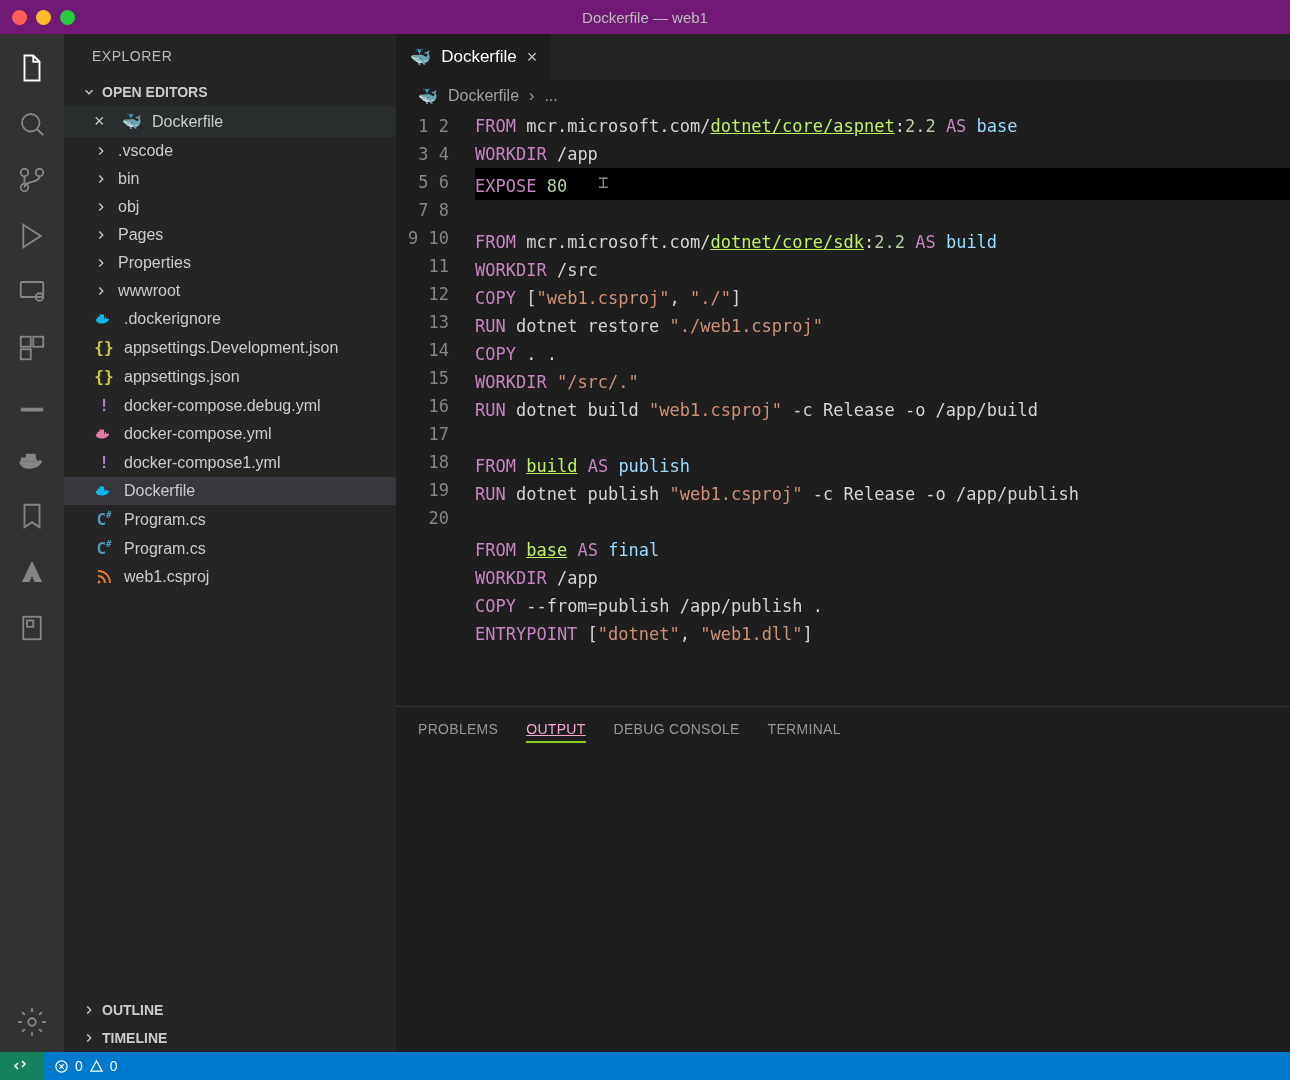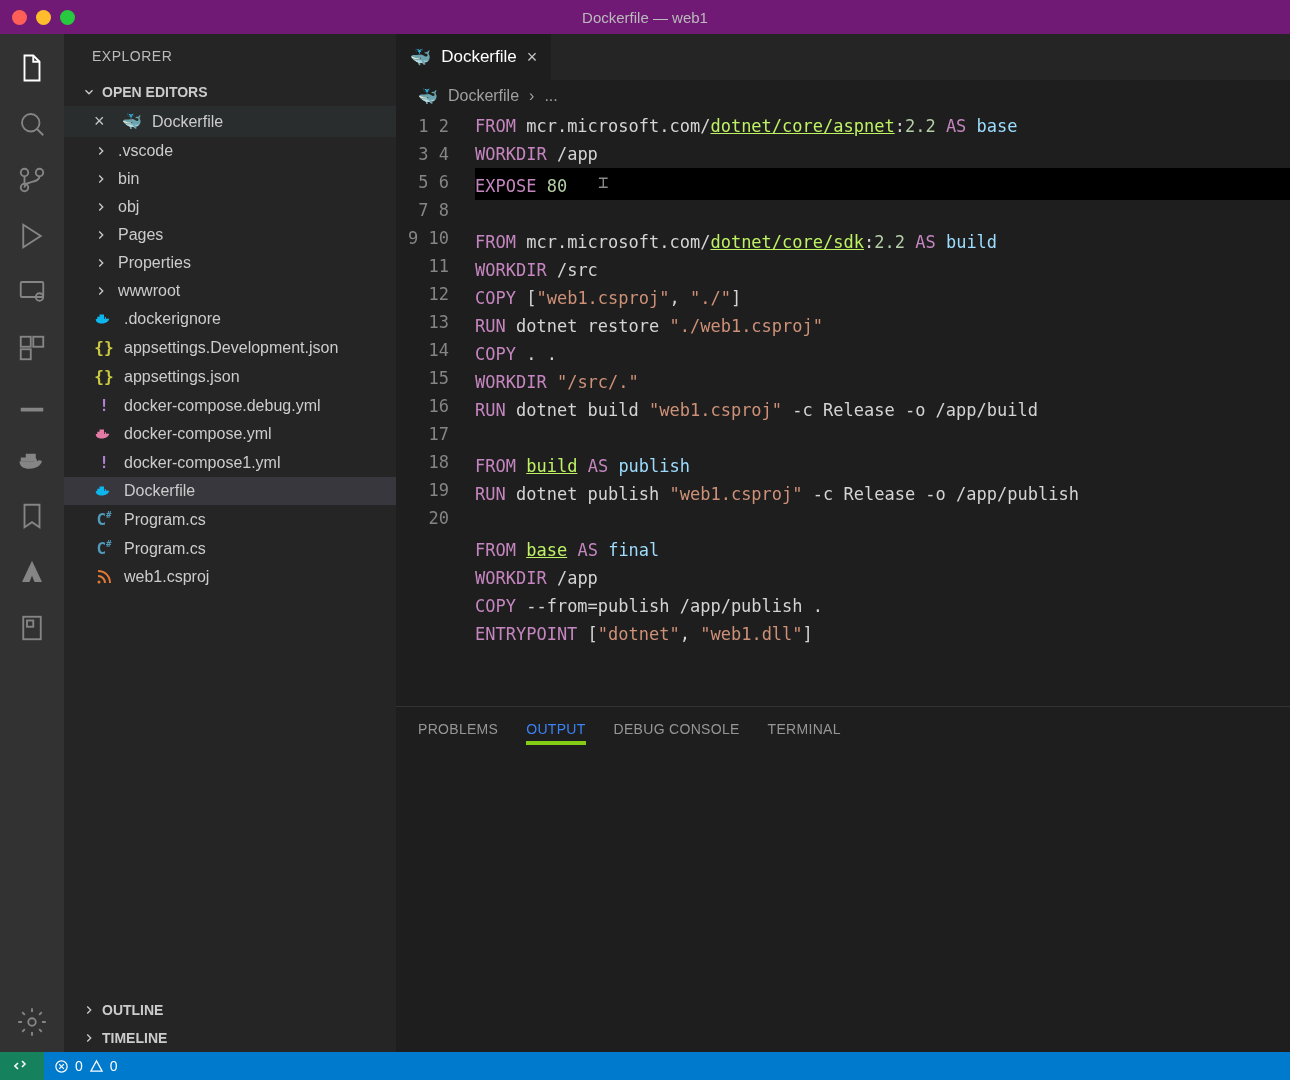--- a/index.html
+++ b/index.html
@@ -38,21 +38,21 @@
 .s{color:#ce9178;}
 .id{color:#9cdcfe;}
 .link{color:#bef264;text-decoration:underline;}
 .n{color:#b5cea8;}
 .op{color:#d4d4d4;text-align:right;}
 .hl-line{background:#000000;display:inline-block;width:100%;}
 .cursor-img{display:inline-block;vertical-align:text-bottom;}
 .panel{height:346px;border-top:1px solid #333;background:#1e1e1e;}
 .panel-tabs{display:flex;gap:28px;padding:14px 22px;font-size:14px;color:#969696;letter-spacing:0.3px;}
 .panel-tab{cursor:pointer;padding-bottom:4px;text-align:center;}
-.panel-tab.active{color:#3b82f6;border-bottom:4px solid #84cc16;}
+.panel-tab.active{color:#f9a8d4;border-bottom:2px solid #84cc16;text-decoration:underline;}
 .statusbar{height:28px;background:#007acc;display:flex;align-items:center;color:#fff;font-size:14px;}
 .remote{width:44px;height:100%;background:#16825d;display:flex;align-items:center;justify-content:center;}
 .status-item{padding:0 10px;display:flex;align-items:center;gap:6px;}
 .chev-svg{width:14px;height:14px;}
 .file-ico{font-family:monospace;}
 .ico-whale{color:#0db7ed;}
 .ico-json{color:#cbcb41;font-weight:600;}
 .ico-bang{color:#b180d7;font-weight:600;}
 .ico-pink{color:#e37ba5;}
 .ico-cs{color:#519aba;font-weight:600;}

